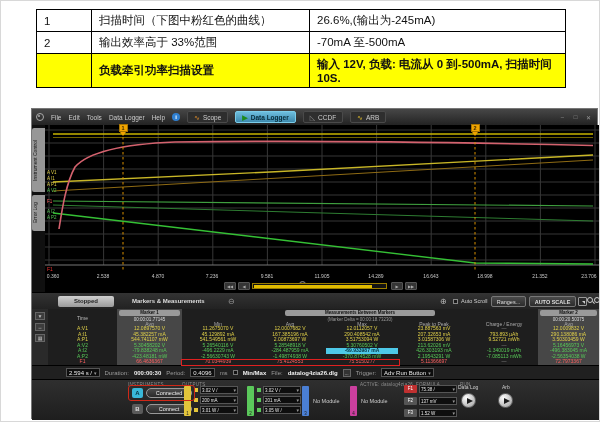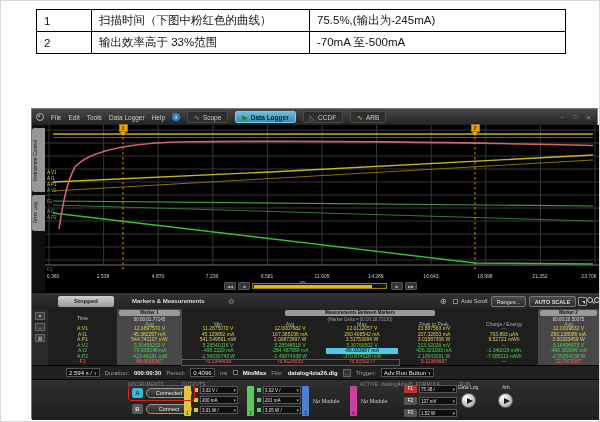--- a/index.html
+++ b/index.html
@@ -115,26 +115,31 @@
 </head>
 <body>
 
 <div class="canvas">
 
   <table class="ttable">
     <tbody>
         <tr>
       <td>1</td>
       <td>扫描时间（下图中粉红色的曲线）</td>
-      <td>75.5%,(输出为-245mA)</td>
+      <td>26.6%,(输出为-245mA)</td>
     </tr>
     <tr>
       <td>2</td>
       <td>输出效率高于 33%范围</td>
       <td>-70mA 至-500mA</td>
+    </tr>
+    <tr class="yel">
+      <td></td>
+      <td>负载牵引功率扫描设置</td>
+      <td>输入 12V, 负载: 电流从 0 到-500mA, 扫描时间 10S.</td>
     </tr>
   </tbody>
     </table>
 
   <div class="app">
 
     <div class="menubar">
       <span class="gear"></span>
       <span class="menuitem">File</span>
       <span class="menuitem">Edit</span>

